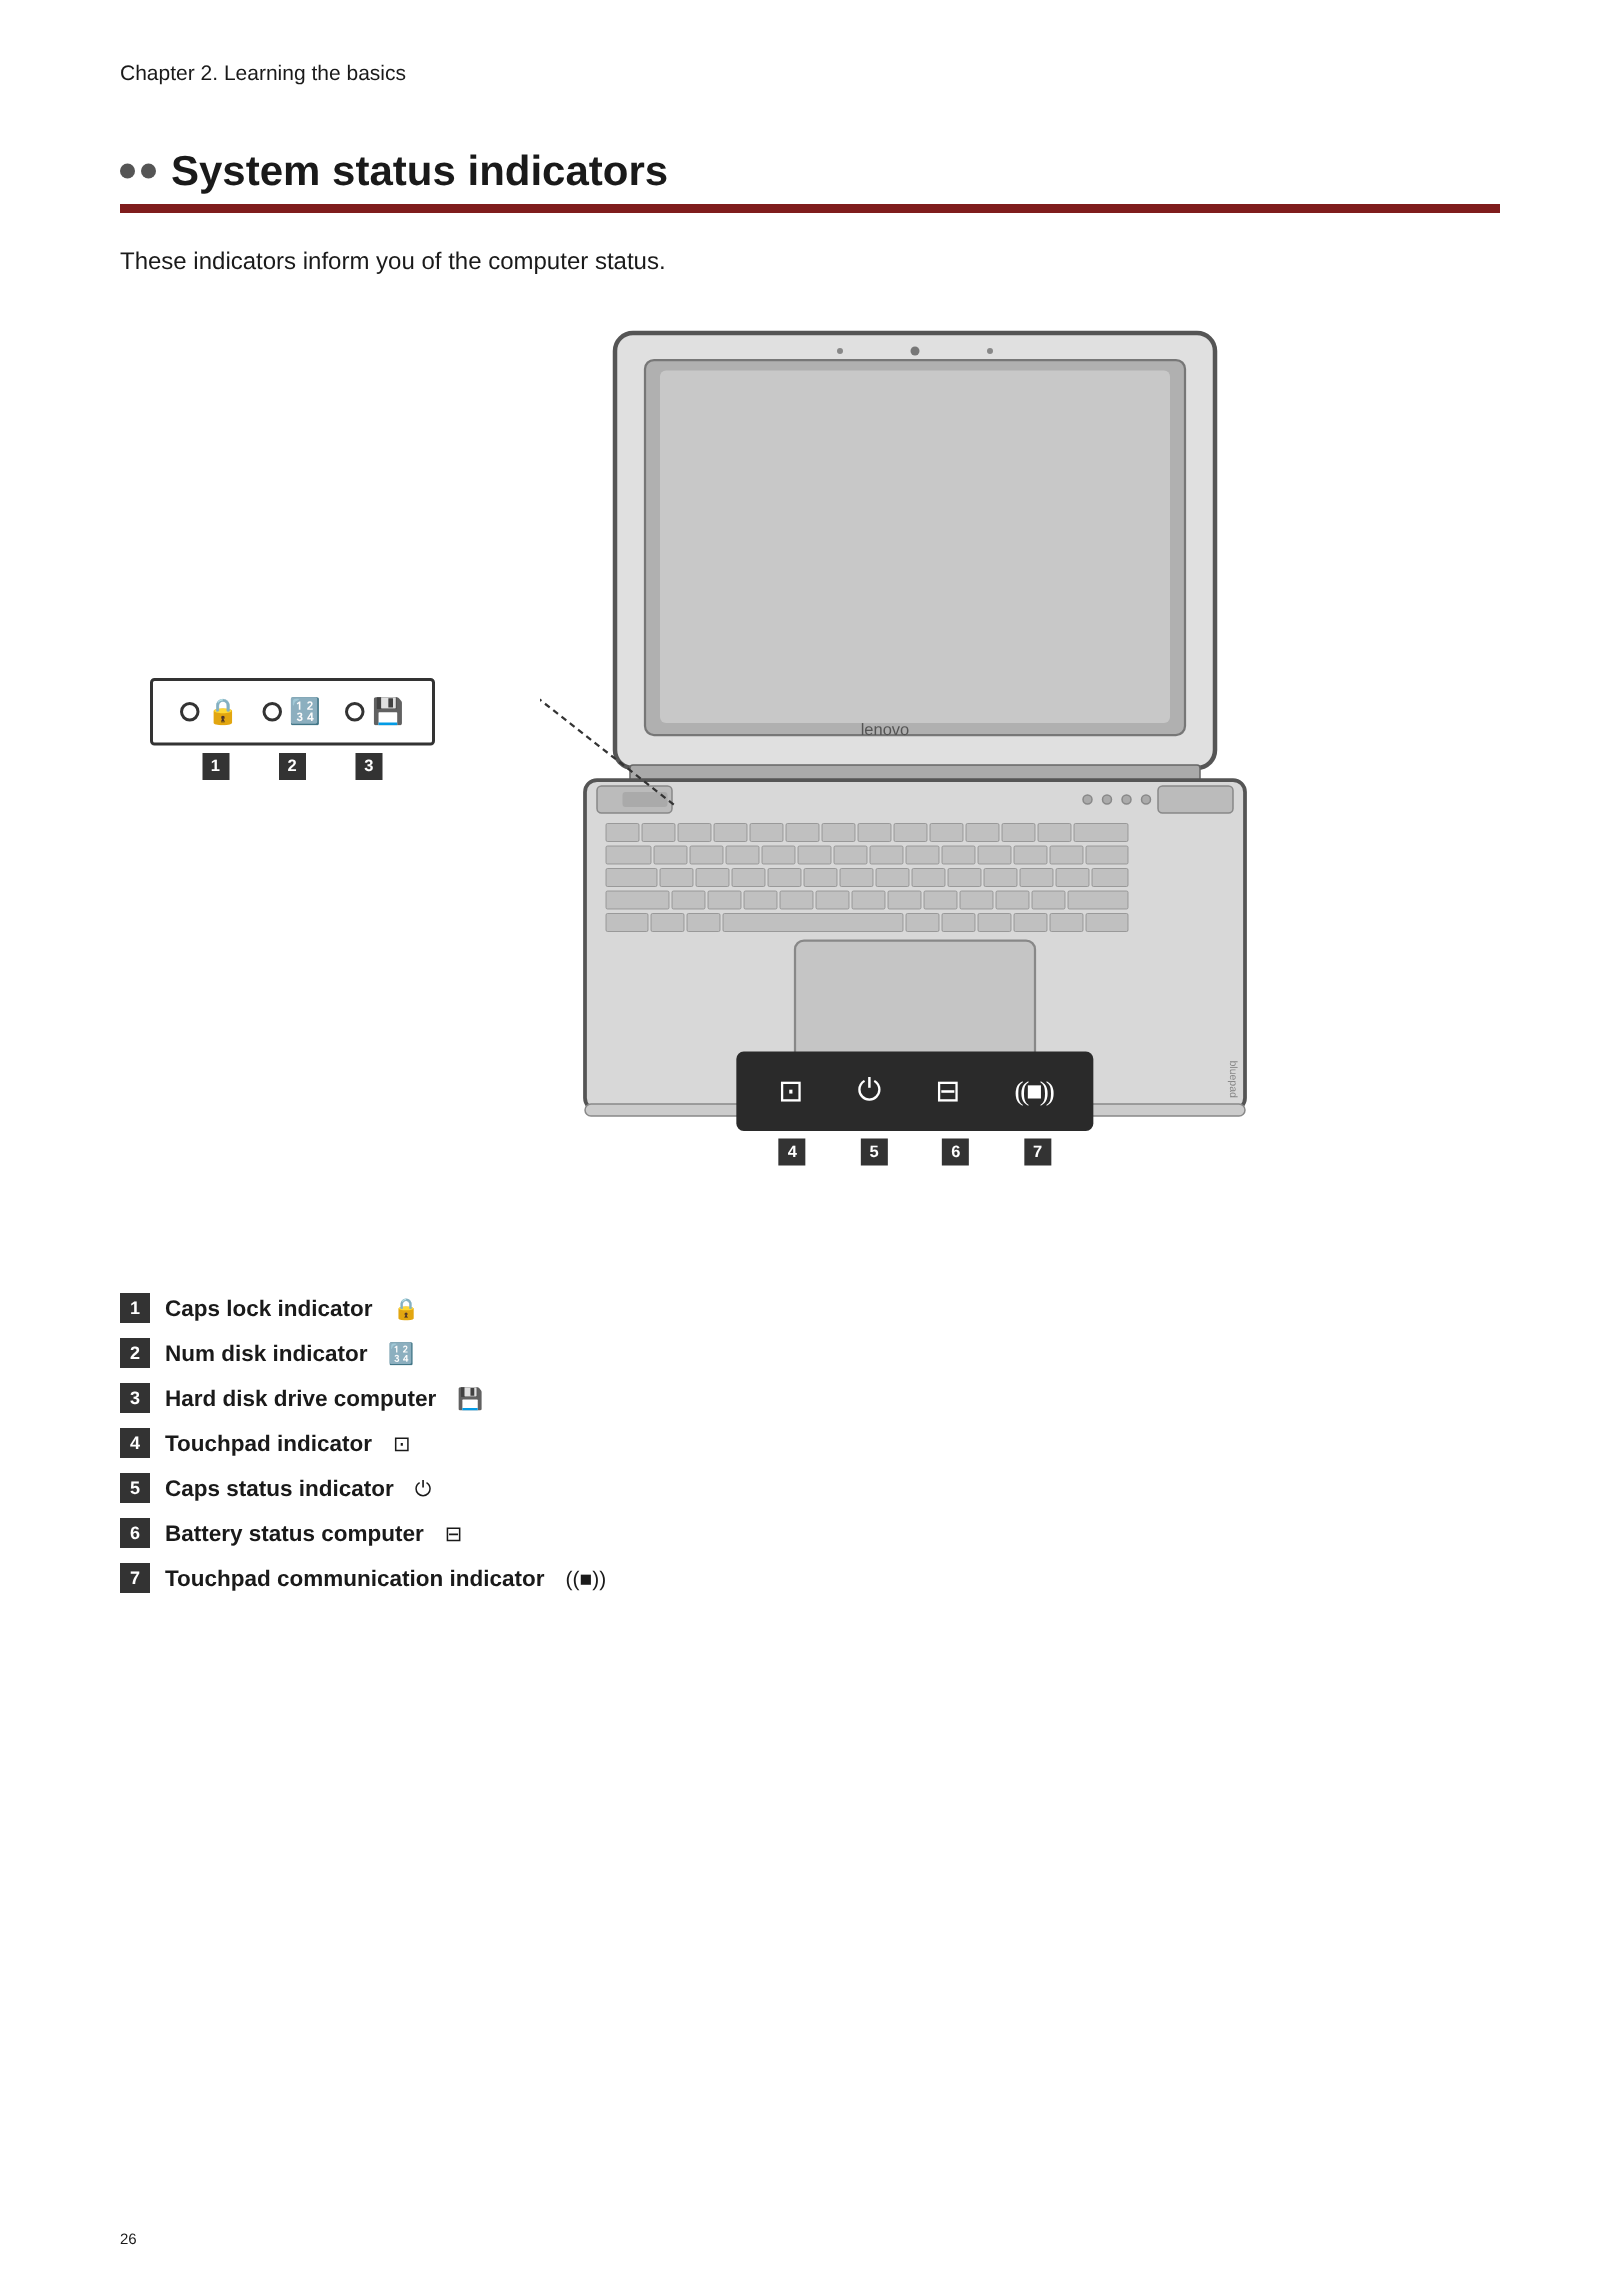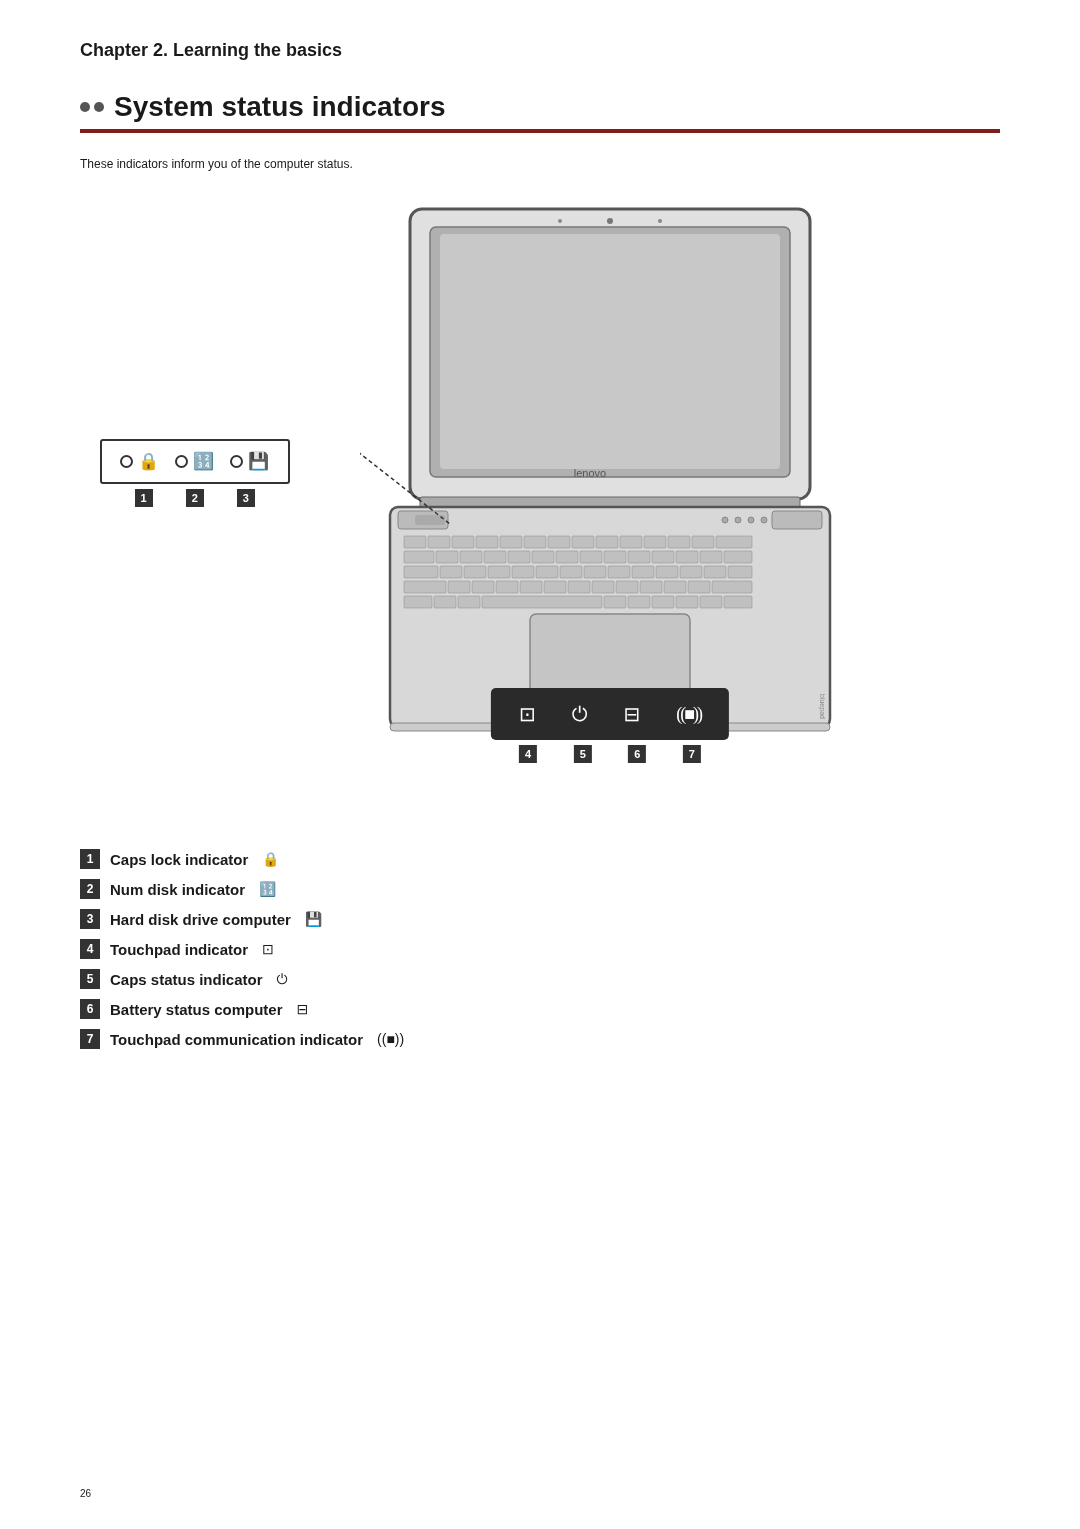--- a/index.html
+++ b/index.html
@@ -6,31 +6,31 @@
     body {
       background: #ffffff;
       font-family: 'Times New Roman', Times, serif;
       width: 1080px;
       min-height: 1529px;
       padding: 40px 80px 60px 80px;
       color: #1a1a1a;
     }
 
     .chapter-heading {
-      font-size: 18px;
-      font-weight: bold;
-      margin-bottom: 30px;
+      font-size: 14px;
+      font-weight: normal;
+      margin-bottom: 42px;
       font-family: Arial, sans-serif;
     }
 
     .section-title-row {
       display: flex;
       align-items: center;
       margin-bottom: 24px;
-      border-bottom: 4px solid #7f1d1d;
+      border-bottom: 6px solid #7f1d1d;
       padding-bottom: 6px;
     }
 
     .section-dots {
       display: flex;
       gap: 4px;
       margin-right: 10px;
       align-items: center;
     }
 
@@ -41,21 +41,21 @@
       background: #555;
     }
 
     .section-title {
       font-size: 28px;
       font-weight: bold;
       font-family: Arial, sans-serif;
     }
 
     .section-subtitle {
-      font-size: 12px;
+      font-size: 16px;
       margin-bottom: 28px;
       font-family: Arial, sans-serif;
     }
 
     
     .indicators-list {
       width: 100%;
       margin-top: 30px;
       font-family: Arial, sans-serif;
       font-size: 15px;

